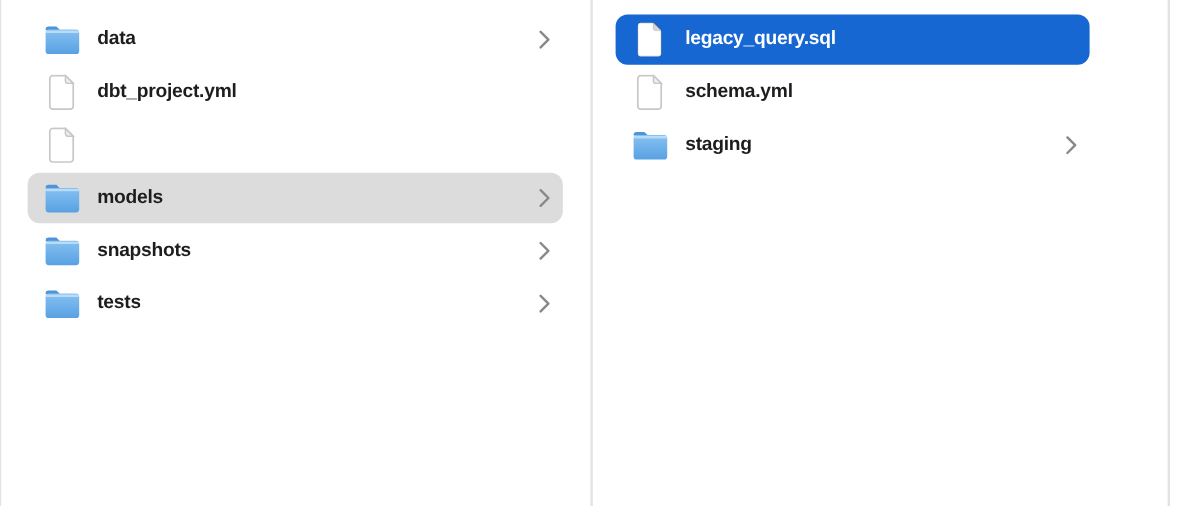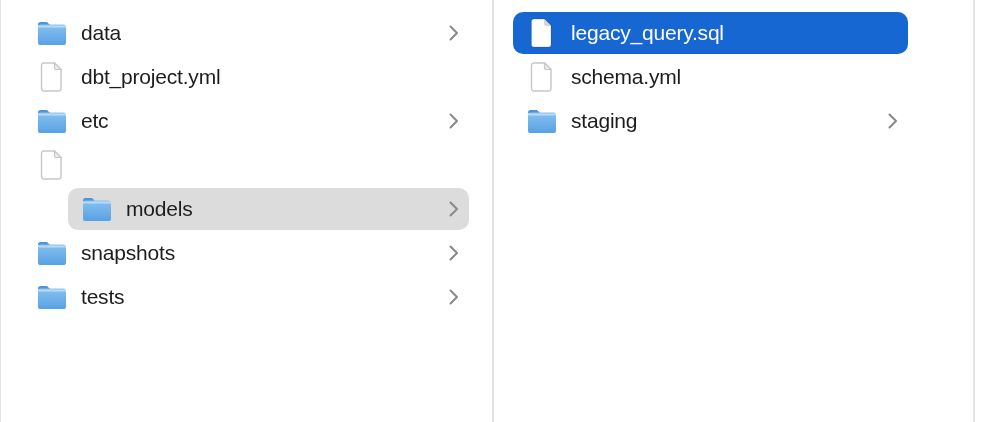--- a/index.html
+++ b/index.html
@@ -37,26 +37,27 @@
   .divider.d1 { left: 972px; }
   .row {
     display: flex;
     align-items: center;
     height: 42px;
     margin-bottom: 2px;
     border-radius: 10px;
     padding: 0 10px 0 14px;
     box-sizing: border-box;
     color: var(--text, #1d1d1f);
-    font-size: 21px;
+    font-size: 16px;
     letter-spacing: -0.2px;
     cursor: default;
     user-select: none;
-  }
-  .row.selected-inactive { background: var(--sel-gray, #dcdcdc); margin-left: 45px; }
+    font-weight: bold;
+  }
+  .row.selected-inactive { background: var(--sel-gray, #dcdcdc); }
   .row.selected-active   { background: var(--sel-blue, #1667d2); color: var(--text-sel, #ffffff); }
   .icon {
     width: 30px;
     height: 32px;
     display: flex;
     align-items: center;
     justify-content: center;
     flex: 0 0 30px;
     margin-right: 14px;
   }
@@ -108,41 +109,20 @@
             <svg width="24" height="30" viewBox="0 0 24 30">
               <path class="file-page" d="M4 1 h10.5 L21 7.5 V26.5 A2.5 2.5 0 0 1 18.5 29 H4 A2.5 2.5 0 0 1 1.5 26.5 V3.5 A2.5 2.5 0 0 1 4 1 Z" fill="#ffffff" stroke="#c7c7c9" stroke-width="1.4"></path>
               <path class="file-fold" d="M14.5 1 L21 7.5 H16.5 A2 2 0 0 1 14.5 5.5 Z" fill="#ededed" stroke="#c7c7c9" stroke-width="1.2"></path>
             </svg>
           </span>
     <span class="label">dbt_project.yml</span>
 
   </div>
         <div class="row">
     <span class="icon">
-            <svg width="30" height="25" viewBox="0 0 30 25">
-              <defs>
-                <linearGradient id="fg" x1="0" y1="0" x2="0" y2="1">
-                  <stop offset="0" stop-color="#86c1f0"></stop>
-                  <stop offset="1" stop-color="#58a1e3"></stop>
-                </linearGradient>
-              </defs>
-              <path d="M1 3.5 A2.5 2.5 0 0 1 3.5 1 H10 l3 3 H1 Z" fill="#4d95d8"></path>
-              <rect x="1" y="3.6" width="28" height="20.4" rx="2.6" fill="url(#fg)"></rect>
-              <rect x="1" y="4.4" width="28" height="2" rx="1" fill="rgba(255,255,255,0.45)"></rect>
-            </svg>
-          </span>
-    <span class="label">etc</span>
-    <span class="chevron">
-            <svg width="10" height="16" viewBox="0 0 10 16" fill="none">
-              <path d="M1.5 1.5 L8 8 L1.5 14.5" stroke="#88888d" stroke-width="2" stroke-linecap="round" stroke-linejoin="round"></path>
-            </svg>
-          </span>
-  </div>
-        <div class="row">
-    <span class="icon">
             <svg width="24" height="30" viewBox="0 0 24 30">
               <path class="file-page" d="M4 1 h10.5 L21 7.5 V26.5 A2.5 2.5 0 0 1 18.5 29 H4 A2.5 2.5 0 0 1 1.5 26.5 V3.5 A2.5 2.5 0 0 1 4 1 Z" fill="#ffffff" stroke="#c7c7c9" stroke-width="1.4"></path>
               <path class="file-fold" d="M14.5 1 L21 7.5 H16.5 A2 2 0 0 1 14.5 5.5 Z" fill="#ededed" stroke="#c7c7c9" stroke-width="1.2"></path>
             </svg>
           </span>
 
   </div>
         <div class="row selected-inactive">
     <span class="icon">
             <svg width="30" height="25" viewBox="0 0 30 25">

